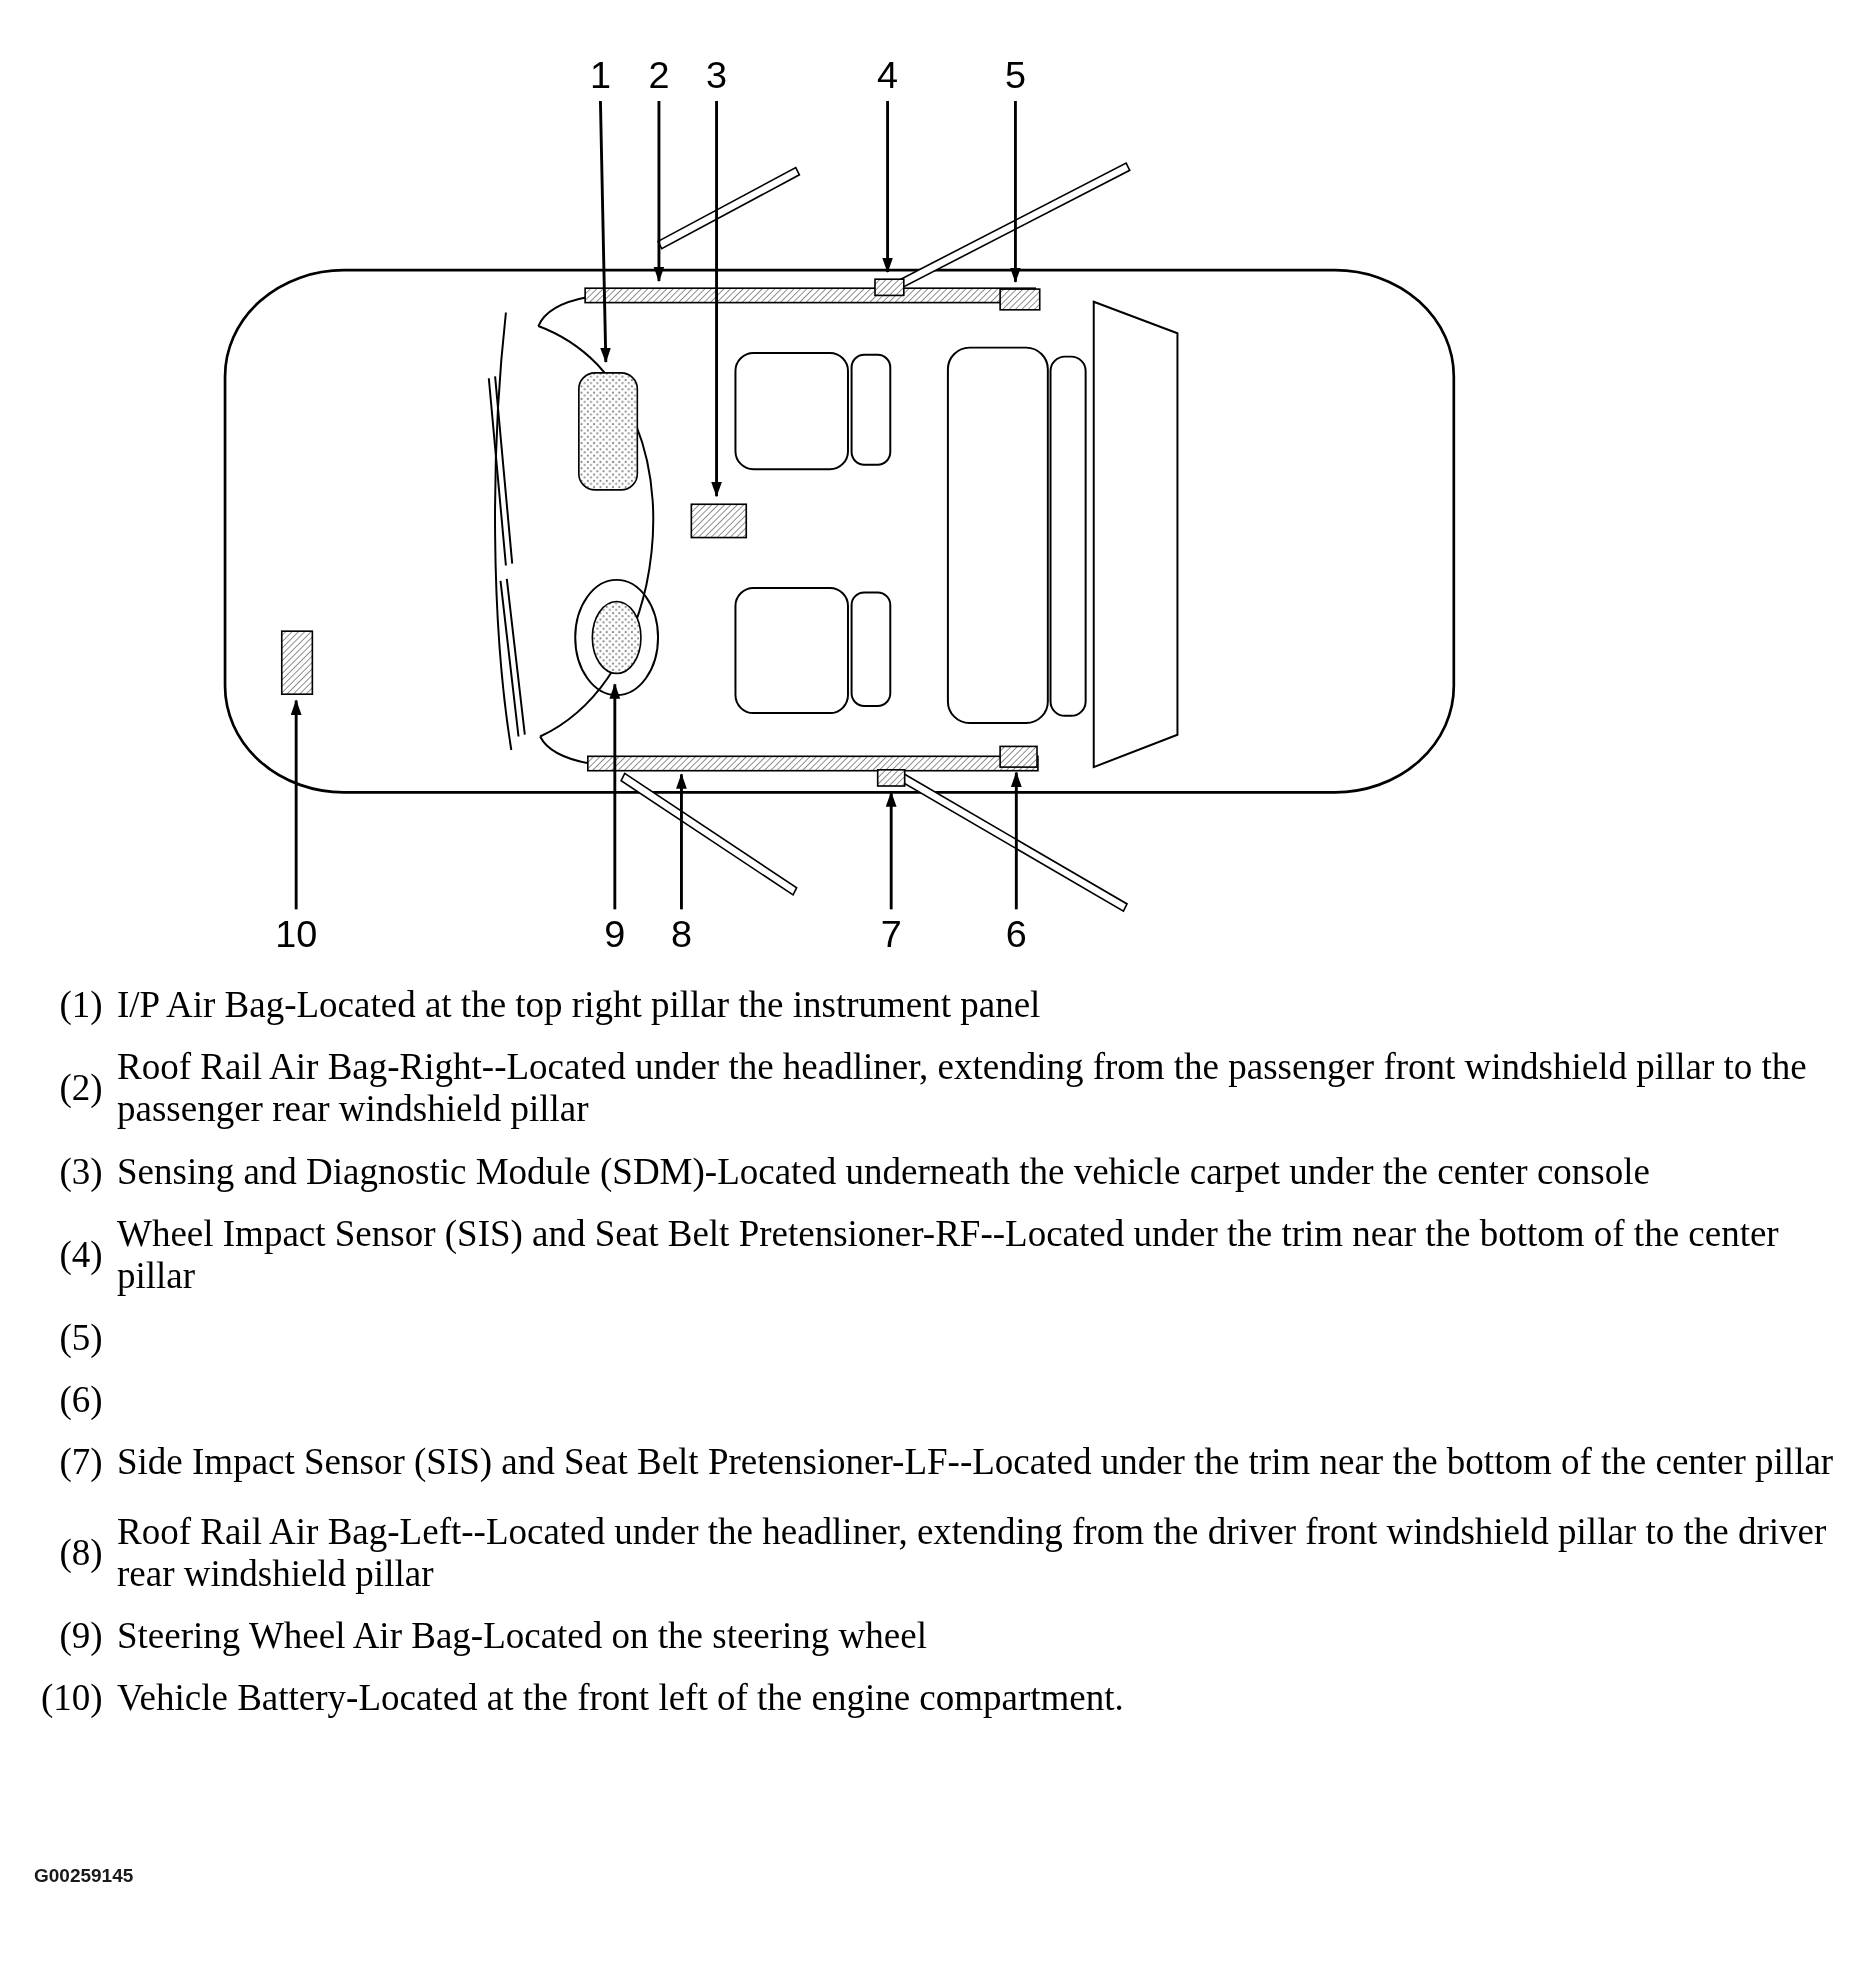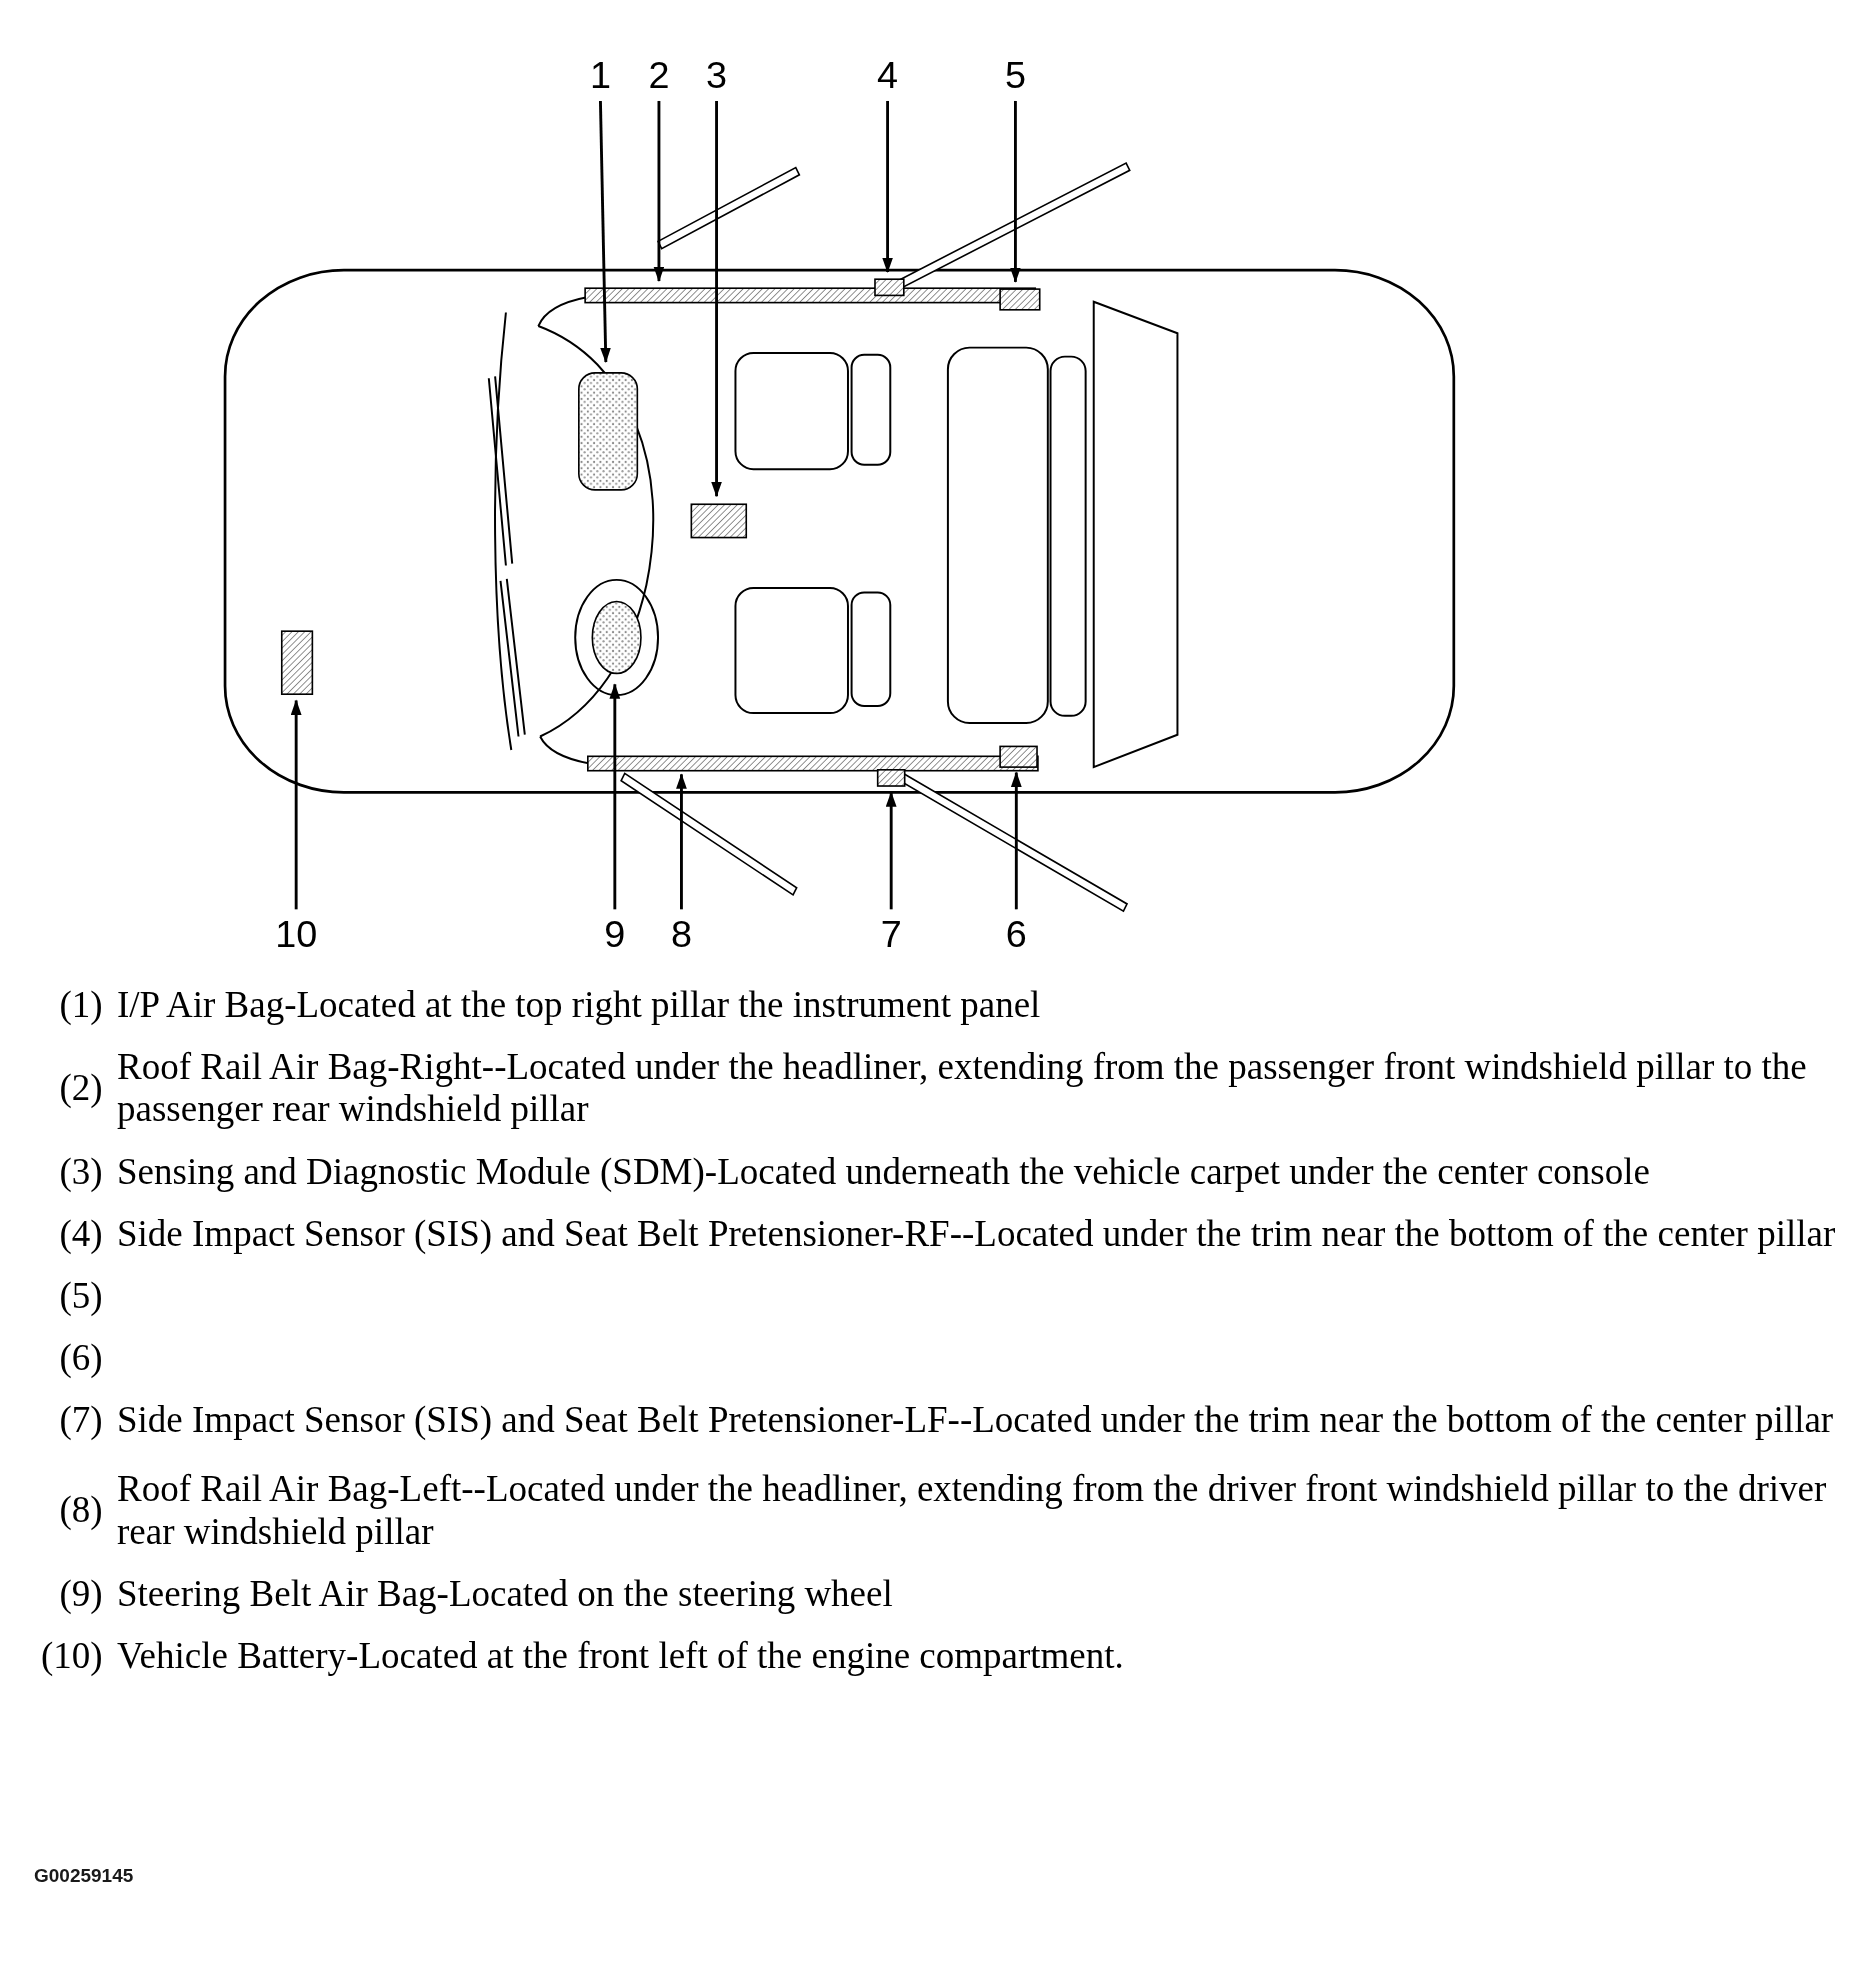--- a/index.html
+++ b/index.html
@@ -153,21 +153,21 @@
       <span class="legend-text">Roof Rail Air Bag-Right--Located under the headliner, extending from the passenger front windshield pillar to the passenger rear windshield pillar</span>
     </div>
 
     <div class="legend-row">
       <span class="legend-num">(3)</span>
       <span class="legend-text">Sensing and Diagnostic Module (SDM)-Located underneath the vehicle carpet under the center console</span>
     </div>
 
     <div class="legend-row">
       <span class="legend-num">(4)</span>
-      <span class="legend-text">Side Impact Sensor (SIS) and Seat Belt Pretensioner-RF--Located under the trim near the bottom of the center pillar</span>
+      <span class="legend-text">Wheel Impact Sensor (SIS) and Seat Belt Pretensioner-RF--Located under the trim near the bottom of the center pillar</span>
     </div>
 
     <div class="legend-row">
       <span class="legend-num">(5)</span>
     </div>
 
     <div class="legend-row">
       <span class="legend-num">(6)</span>
     </div>
 
@@ -176,21 +176,21 @@
       <span class="legend-text">Side Impact Sensor (SIS) and Seat Belt Pretensioner-LF--Located under the trim near the bottom of the center pillar</span>
     </div>
 
     <div class="legend-row extra-gap">
       <span class="legend-num">(8)</span>
       <span class="legend-text">Roof Rail Air Bag-Left--Located under the headliner, extending from the driver front windshield pillar to the driver rear windshield pillar</span>
     </div>
 
     <div class="legend-row">
       <span class="legend-num">(9)</span>
-      <span class="legend-text">Steering Belt Air Bag-Located on the steering wheel</span>
+      <span class="legend-text">Steering Wheel Air Bag-Located on the steering wheel</span>
     </div>
 
     <div class="legend-row">
       <span class="legend-num">(10)</span>
       <span class="legend-text">Vehicle Battery-Located at the front left of the engine compartment.</span>
     </div>
 
   </section>
 
   <div class="figure-id">G00259145</div>

